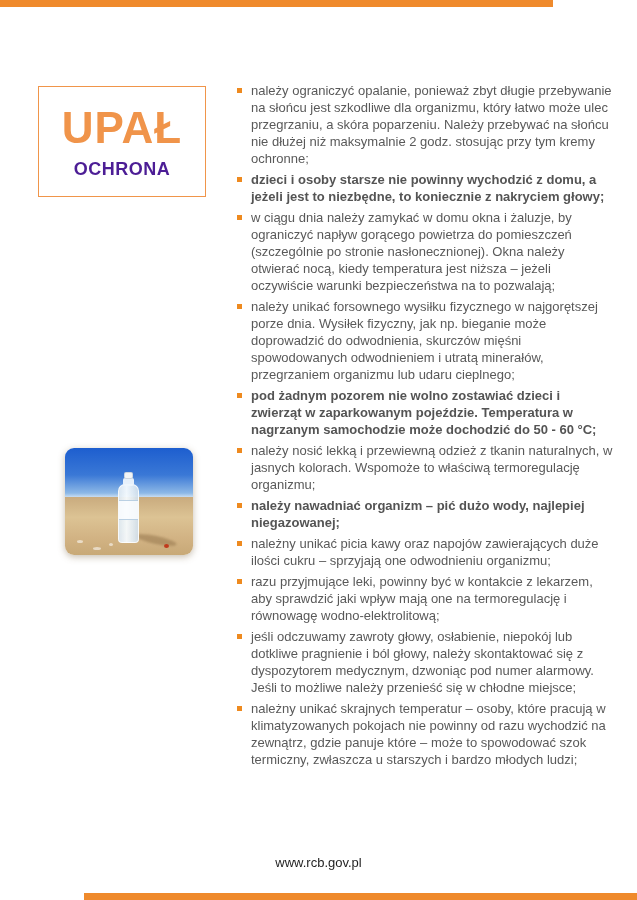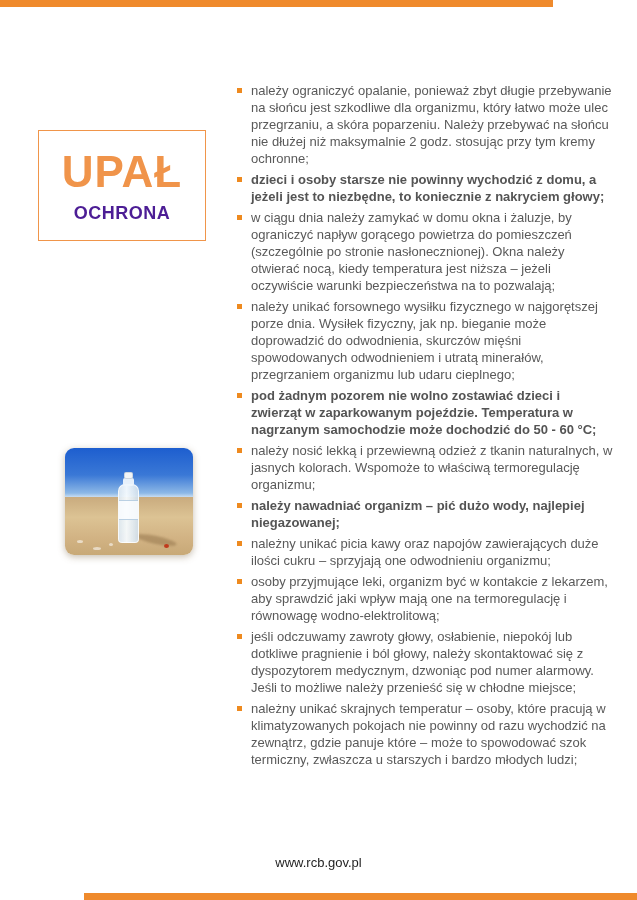--- a/index.html
+++ b/index.html
@@ -22,21 +22,20 @@
     position: absolute;
     left: 38px; top: 86px;
     width: 168px; height: 111px;
     border: 1px solid #f0954a;
     background: #ffffff;
     display: flex;
     flex-direction: column;
     align-items: center;
     justify-content: center;
     gap: 10px;
-    margin-top: 44px;
   }
   .title-line1 {
     color: #f0944a;
     font-size: 44px;
     font-weight: bold;
     letter-spacing: 1px;
     line-height: 1;
   }
   .title-line2 {
     color: #4c1d95;
@@ -215,21 +214,21 @@
       <span class="bullet-text">należy nawadniać organizm – pić dużo wody, najlepiej niegazowanej;</span>
     </div>
 
     <div class="bullet-item">
       <span class="bullet-square"></span>
       <span class="bullet-text">należny unikać picia kawy oraz napojów zawierających duże ilości cukru – sprzyjają one odwodnieniu organizmu;</span>
     </div>
 
     <div class="bullet-item">
       <span class="bullet-square"></span>
-      <span class="bullet-text">osoby przyjmujące leki, organizm być w kontakcie z lekarzem, aby sprawdzić jaki wpływ mają one na termoregulację i równowagę wodno-elektrolitową;</span>
+      <span class="bullet-text">razu przyjmujące leki, powinny być w kontakcie z lekarzem, aby sprawdzić jaki wpływ mają one na termoregulację i równowagę wodno-elektrolitową;</span>
     </div>
 
     <div class="bullet-item">
       <span class="bullet-square"></span>
       <span class="bullet-text">jeśli odczuwamy zawroty głowy, osłabienie, niepokój lub dotkliwe pragnienie i ból głowy, należy skontaktować się z dyspozytorem medycznym, dzwoniąc pod numer alarmowy. Jeśli to możliwe należy przenieść się w chłodne miejsce;</span>
     </div>
 
     <div class="bullet-item">
       <span class="bullet-square"></span>
       <span class="bullet-text">należny unikać skrajnych temperatur – osoby, które pracują w klimatyzowanych pokojach nie powinny od razu wychodzić na zewnątrz, gdzie panuje które – może to spowodować szok termiczny, zwłaszcza u starszych i bardzo młodych ludzi;</span>

